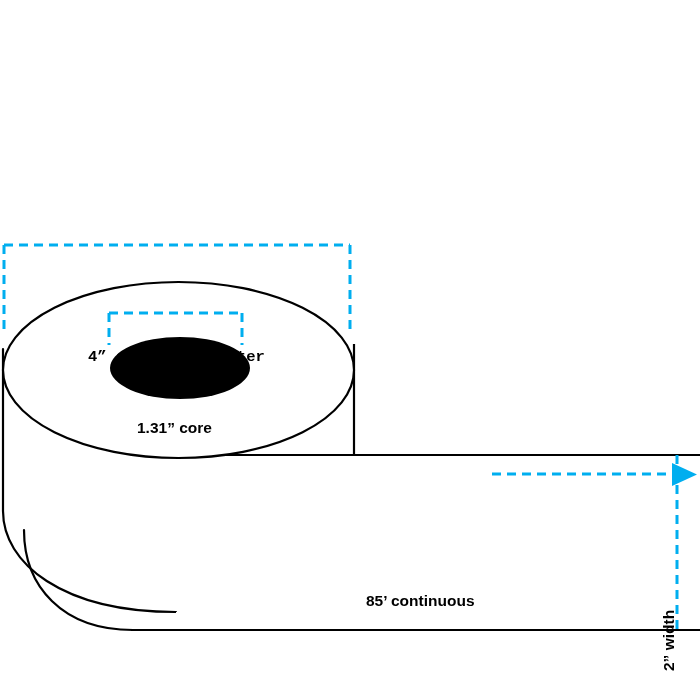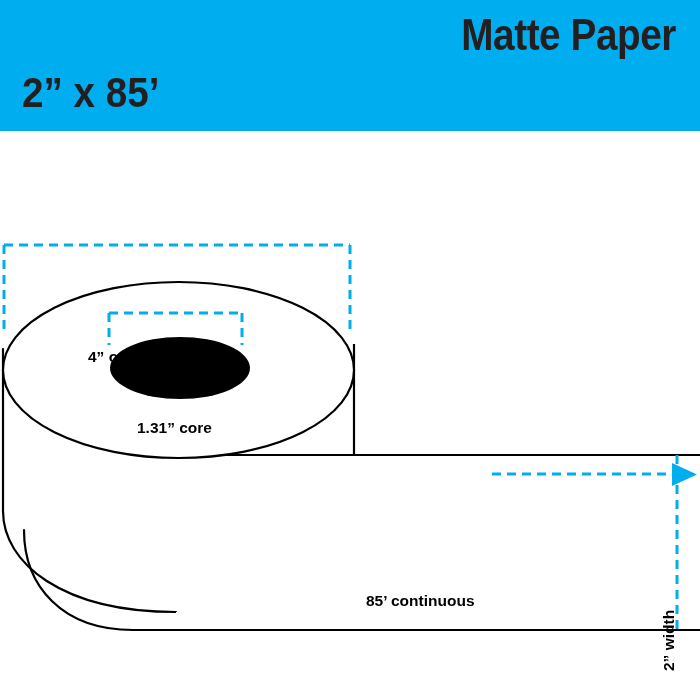--- a/index.html
+++ b/index.html
@@ -68,20 +68,21 @@
   .dim-label {
     position: absolute;
     font-size: 15.5px;
     font-weight: bold;
     color: #000000;
     white-space: nowrap;
   }
   #label-outside-diameter {
     left: 88px;
     top: 217px;
+    font-family: Liberation Mono, monospace;
   }
   #label-core {
     left: 137px;
     top: 288px;
   }
   #label-continuous {
     left: 366px;
     top: 461px;
   }
   #label-width {
@@ -89,24 +90,20 @@
     top: 540px;
     transform: rotate(-90deg);
     transform-origin: left top;
   }
 </style>
 </head>
 <body>
 
 <div id="page">
 
-  <div id="header-banner">
-    <div id="product-title">Matte Paper</div>
-    <div id="product-size">2” x 85’</div>
-  </div>
 
   <div id="diagram">
 
     <svg id="diagram-svg" width="700" height="569" viewBox="0 0 700 569">
 
       <path d="M 3,218
                L 3,380
                C 3,430 60,480 175,480
                L 223,480
                L 223,324

